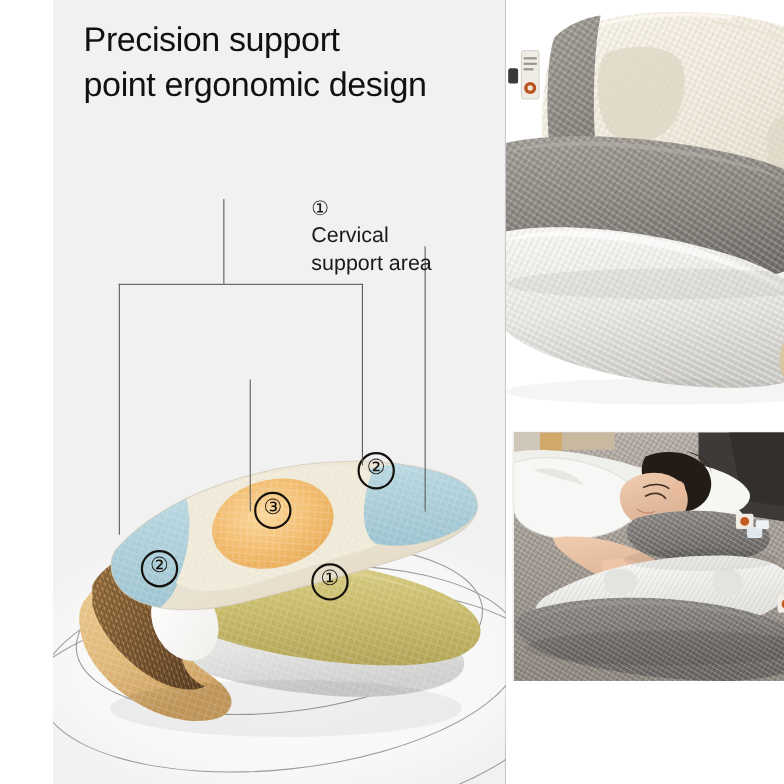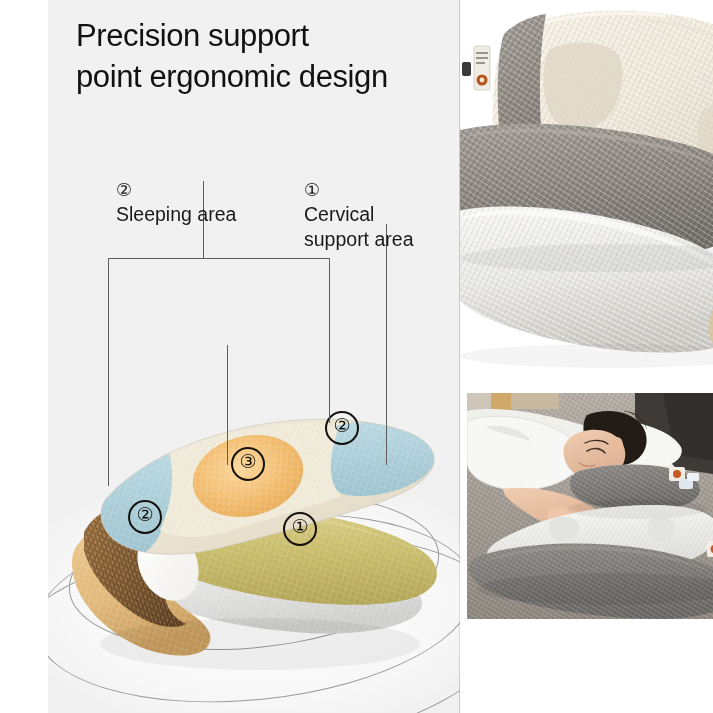--- a/index.html
+++ b/index.html
@@ -37,21 +37,21 @@
 
   
   .callout{
     position:absolute;
     font-size:19.5px;line-height:1.28;
     color:#1a1a1a;
     z-index:9;
     white-space:pre-line;
   }
   #label-sleeping{left:68px;top:152px;}
-  #label-cervical{left:256px;top:152px;width:132px;}
+  #label-cervical{left:235px;top:152px;width:132px;}
   #label-brainwest{left:101px;top:292px;width:170px;}
   .cnum{font-size:18px;}
 
   
   .lline{position:absolute;background:#5d5d5d;z-index:8;}
   .lline.v{width:1px;}
   .lline.h{height:1px;}
 
   
   #ll-sleep-drop{left:155px;top:181px;width:1px;height:77px;}
@@ -127,24 +127,20 @@
 </head>
 <body>
 
 <div id="stage">
 
   <div id="left-panel">
 
     <div id="headline">Precision support
 point ergonomic design</div>
 
-    <div class="callout" id="label-sleeping">
-      <span class="cnum">②</span>
-      <span>Sleeping area</span>
-    </div>
 
     <div class="callout" id="label-cervical">
       <span class="cnum">①</span>
       <span>Cervical
 support area</span>
     </div>
 
 
     <div class="lline v" id="ll-sleep-drop"></div>
     <div class="lline h" id="ll-sleep-bar"></div>

